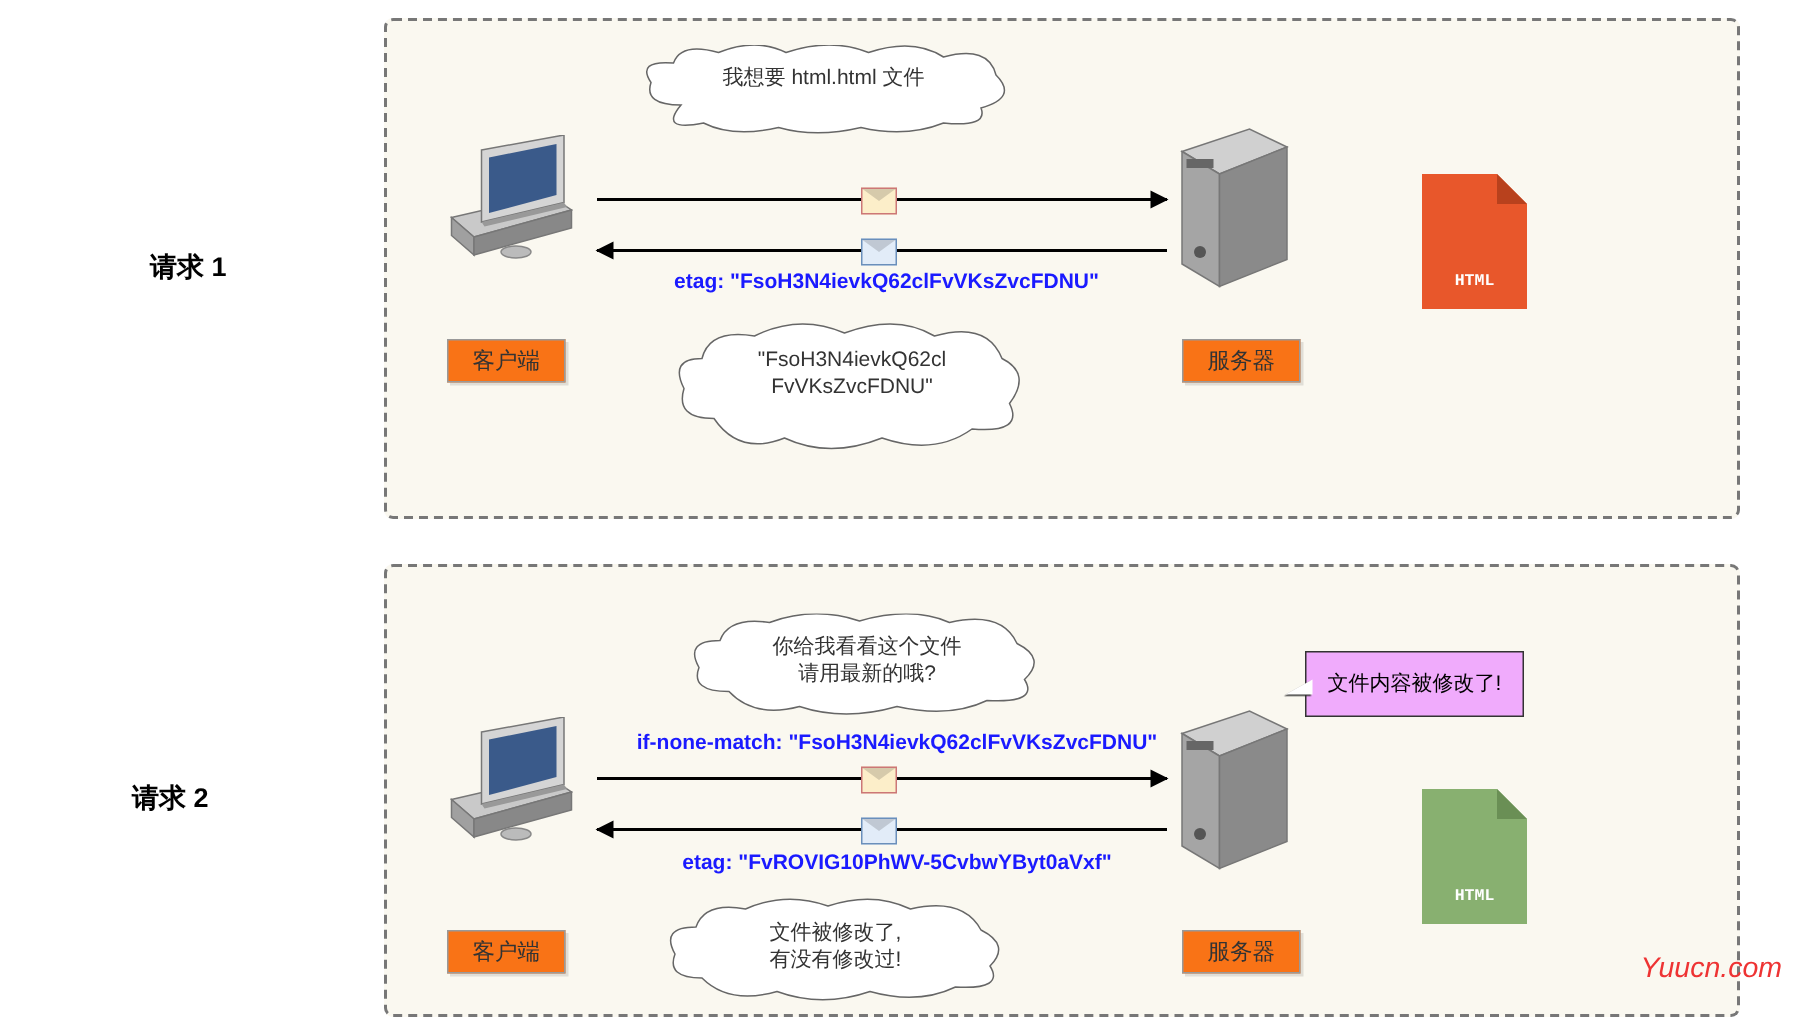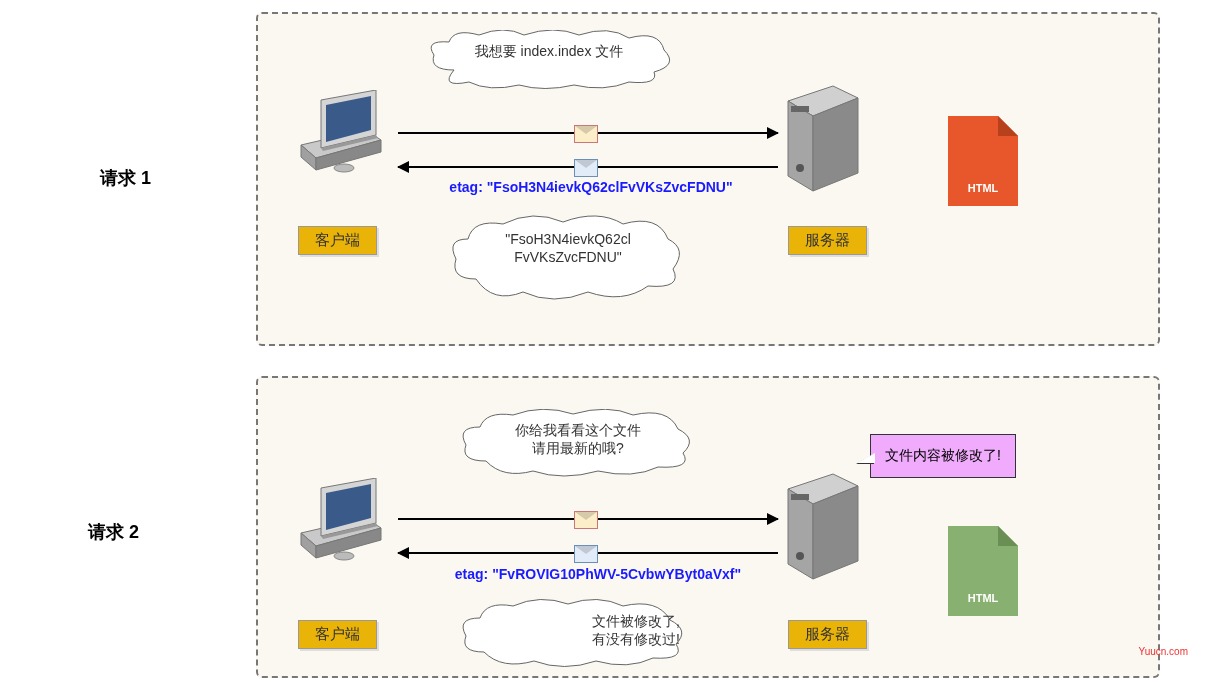--- a/index.html
+++ b/index.html
@@ -23,21 +23,21 @@
     border-radius: 6px;
   }
   .label-text {
     position: absolute;
     font-weight: bold;
     color: #000000;
     font-size: 18px;
   }
   .box-label {
     position: absolute;
-    background: #eab308;
+    background: #f97316;
     border: 1px solid #999;
     padding: 4px 16px;
     font-size: 15px;
     color: #333;
     box-shadow: 2px 2px 0 rgba(0,0,0,0.1);
   }
   .header-text {
     position: absolute;
     color: #1a1aff;
     font-weight: bold;
@@ -110,26 +110,28 @@
     left: -14px;
     bottom: 14px;
     border-top: 10px solid transparent;
     border-bottom: 0 solid transparent;
     border-right: 18px solid #fff;
     filter: drop-shadow(-1px 1px 0 #333);
   }
   .watermark {
     position: absolute;
     color: #e33;
-    font-size: 10px;
+    font-size: 19px;
+    font-style: italic;
   }
   .file-icon {
     position: absolute;
     width: 70px;
     height: 90px;
+    font-family: Liberation Mono, monospace;
   }
   .file-body {
     position: absolute;
     left:0; top:0;
     width: 70px;
     height: 90px;
   }
   .file-label {
     position: absolute;
     bottom: 12px;
@@ -146,21 +148,21 @@
 <div class="wrap">
 
   <div class="label-text" style="left:100px; top:166px;">请求 1</div>
 
   <div class="panel" style="left:256px; top:12px; width:900px; height:330px;">
 
     <div class="cloud" style="left:166px; top:16px; width:250px; height:60px;">
       <svg width="250" height="60" style="position:absolute;left:0;top:0;" viewBox="0 0 250 60">
         <path d="M30 40 Q5 40 10 25 Q0 10 25 12 Q30 -2 55 5 Q80 -5 100 5 Q130 -5 155 5 Q185 -5 205 8 Q235 0 240 20 Q255 35 230 42 Q235 55 205 52 Q180 62 150 55 Q120 62 95 55 Q65 62 45 52 Q15 58 30 40 Z" fill="#fff" stroke="#666" stroke-width="1"></path>
       </svg>
-      <div class="cloud-text">我想要 index.index 文件</div>
+      <div class="cloud-text">我想要 html.html 文件</div>
     </div>
 
     <svg width="110" height="100" style="position:absolute; left:28px; top:76px;" viewBox="0 0 110 100">
       <polygon points="15,55 80,40 95,50 30,68" fill="#c9c9c9" stroke="#777"></polygon>
       <polygon points="15,55 30,68 30,80 15,67" fill="#a0a0a0" stroke="#777"></polygon>
       <polygon points="30,68 95,50 95,62 30,80" fill="#888" stroke="#777"></polygon>
       <polygon points="35,10 90,0 90,45 35,58" fill="#d5d5d5" stroke="#777"></polygon>
       <polygon points="40,15 85,6 85,40 40,52" fill="#3a5a8a"></polygon>
       <polygon points="35,58 90,45 92,48 37,61" fill="#999"></polygon>
       <ellipse cx="58" cy="78" rx="10" ry="4" fill="#bbb" stroke="#888"></ellipse>
@@ -221,20 +223,21 @@
     <svg width="110" height="100" style="position:absolute; left:28px; top:100px;" viewBox="0 0 110 100">
       <polygon points="15,55 80,40 95,50 30,68" fill="#c9c9c9" stroke="#777"></polygon>
       <polygon points="15,55 30,68 30,80 15,67" fill="#a0a0a0" stroke="#777"></polygon>
       <polygon points="30,68 95,50 95,62 30,80" fill="#888" stroke="#777"></polygon>
       <polygon points="35,10 90,0 90,45 35,58" fill="#d5d5d5" stroke="#777"></polygon>
       <polygon points="40,15 85,6 85,40 40,52" fill="#3a5a8a"></polygon>
       <polygon points="35,58 90,45 92,48 37,61" fill="#999"></polygon>
       <ellipse cx="58" cy="78" rx="10" ry="4" fill="#bbb" stroke="#888"></ellipse>
     </svg>
 
+    <div class="header-text" style="left:125px; top:108px; width:430px; font-size:14px;">if-none-match: "FsoH3N4ievkQ62clFvVKsZvcFDNU"</div>
 
     <div class="arrow right" style="left:140px; top:140px; width:380px;"></div>
     <div class="envelope" style="left:316px; top:133px;"></div>
 
     <div class="arrow left" style="left:140px; top:174px; width:380px;"></div>
     <div class="envelope blue" style="left:316px; top:167px;"></div>
 
     <div class="header-text" style="left:140px; top:188px; width:400px; font-size:14px;">etag: "FvROVIG10PhWV-5CvbwYByt0aVxf"</div>
 
     <svg width="90" height="120" style="position:absolute; left:520px; top:86px;" viewBox="0 0 90 120">
@@ -251,21 +254,21 @@
       <svg class="file-body" viewBox="0 0 70 90">
         <polygon points="0,0 50,0 70,20 70,90 0,90" fill="#88b070"></polygon>
         <polygon points="50,0 70,20 50,20" fill="#6a8f55"></polygon>
       </svg>
       <div class="file-label">HTML</div>
     </div>
 
     <div class="box-label" style="left:40px; top:242px;">客户端</div>
     <div class="box-label" style="left:530px; top:242px;">服务器</div>
 
-    <div class="cloud" style="left:200px; top:220px; width:230px; height:70px;text-align:right;">
+    <div class="cloud" style="left:184px; top:220px; width:230px; height:70px;">
       <svg width="230" height="70" style="position:absolute;left:0;top:0;" viewBox="0 0 230 70">
         <path d="M26 54 Q2 54 8 38 Q-2 20 22 20 Q28 3 55 8 Q82 -4 110 6 Q140 -4 165 8 Q200 0 212 22 Q232 32 218 46 Q228 62 195 60 Q170 72 138 63 Q106 74 76 63 Q44 72 26 54 Z" fill="#fff" stroke="#666" stroke-width="1"></path>
       </svg>
       <div class="cloud-text" style="padding-top:14px;">
         <div>文件被修改了,</div>
         <div>有没有修改过!</div>
       </div>
     </div>
   </div>
 

